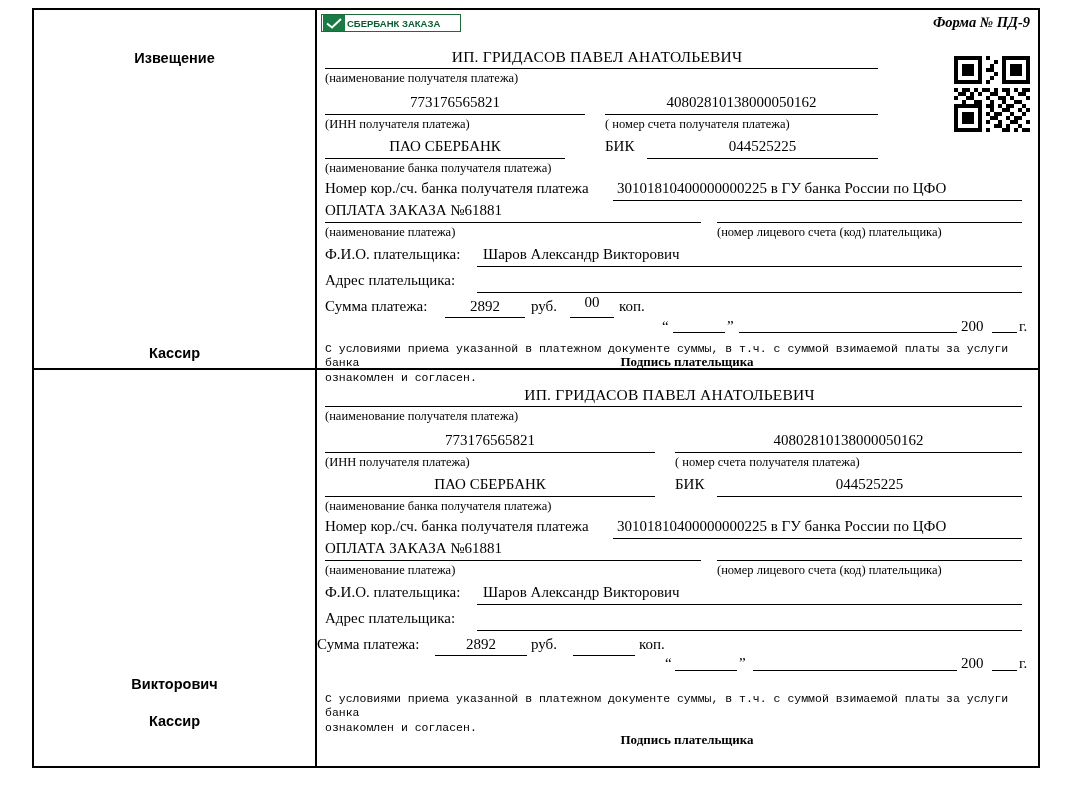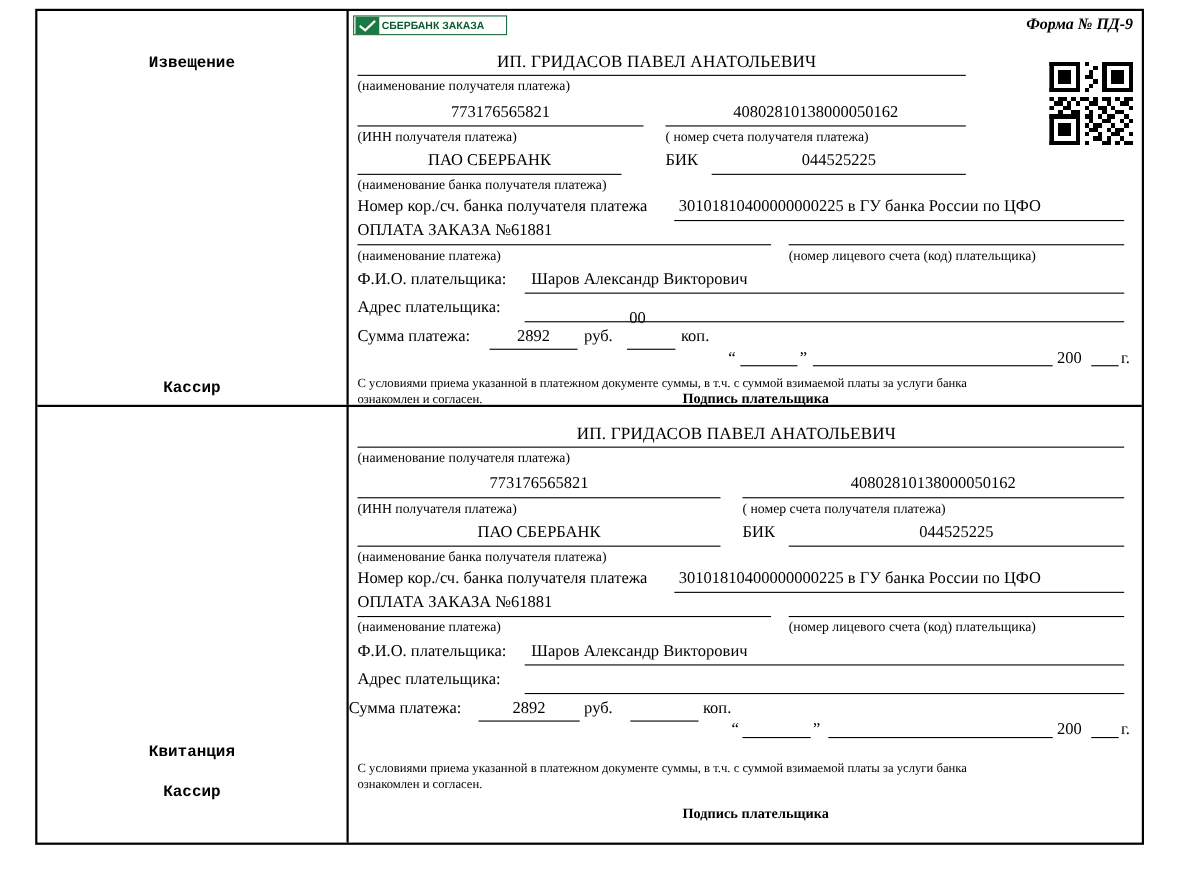--- a/index.html
+++ b/index.html
@@ -53,21 +53,21 @@
     position: relative;
     box-sizing: border-box;
     padding: 0;
   }
   .lbl {
     position: absolute;
     width: 100%;
     text-align: center;
     font-weight: bold;
     font-size: 14.5px;
-    font-family: Liberation Mono, monospace;
+    font-family: Liberation Sans, sans-serif;
   }
 
   
   .sber-logo {
     position: absolute;
     left: 4px;
     top: 4px;
     width: 140px;
     height: 18px;
     background: #fff;
@@ -127,21 +127,21 @@
   }
   .name-main {
     font-weight: normal;
     font-size: 15.5px;
     text-align: center;
     letter-spacing: 0.2px;
   }
   .small-note {
     font-size: 11.5px;
     line-height: 1.25;
-    font-family: Liberation Serif, serif;
+    font-family: Liberation Mono, monospace;
   }
   .sign-lbl {
     font-size: 13px;
     font-weight: bold;
     text-align: center;
   }
   .hline {
     position: absolute;
     border-bottom: 1px solid #000;
     height: 0;
@@ -289,21 +289,21 @@
         <div class="hline" style="left:160px; top:256px; width:545px;"></div>
 
         <div class="row big" style="left:8px; top:262px;">Адрес плательщика:</div>
         <div class="row big" style="left:166px; top:262px;"></div>
         <div class="hline" style="left:160px; top:282px; width:545px;"></div>
 
         <div class="row big" style="left:8px; top:288px;">Сумма платежа:</div>
         <div class="row big" style="left:128px; top:288px; width:80px; text-align:center;">2892</div>
         <div class="hline" style="left:128px; top:307px; width:80px;"></div>
         <div class="row big" style="left:214px; top:288px;">руб.</div>
-        <div class="row big" style="left:255px; top:272px; width:40px; text-align:left;">00</div>
+        <div class="row big" style="left:255px; top:284px; width:40px; text-align:center;">00</div>
         <div class="hline" style="left:253px; top:307px; width:44px;"></div>
         <div class="row big" style="left:302px; top:288px;">коп.</div>
 
         <div class="row big" style="left:345px; top:308px;">“</div>
         <div class="hline" style="left:356px; top:322px; width:52px;"></div>
         <div class="row big" style="left:410px; top:308px;">”</div>
         <div class="hline" style="left:422px; top:322px; width:218px;"></div>
         <div class="row big" style="left:644px; top:308px;">200</div>
         <div class="hline" style="left:675px; top:322px; width:25px;"></div>
         <div class="row big" style="left:702px; top:308px;">г.</div>
@@ -312,21 +312,21 @@
           <span>С условиями приема указанной в платежном документе суммы, в т.ч. с суммой взимаемой платы за услуги банка</span>
           <span style="display:block">ознакомлен и согласен.</span>
         </div>
         <div class="row sign-lbl" style="left:210px; top:344px; width:320px;">Подпись плательщика</div>
 
       </div>
     </div>
 
     <div class="half bottom">
       <div class="left-col">
-        <div class="lbl" style="top:306px;">Квитанция</div>
+        <div class="lbl" style="top:306px;">Викторович</div>
         <div class="lbl" style="top:343px;">Кассир</div>
       </div>
 
       <div class="right-col">
 
         <div class="row name-main" style="left:0; top:16px; width:705px;">ИП. ГРИДАСОВ ПАВЕЛ АНАТОЛЬЕВИЧ</div>
         <div class="hline" style="left:8px; top:36px; width:697px;"></div>
         <div class="row cap" style="left:8px; top:39px; width:697px;">(наименование получателя платежа)</div>
 
         <div class="row big" style="left:8px; top:62px; width:330px; text-align:center;">773176565821</div>

